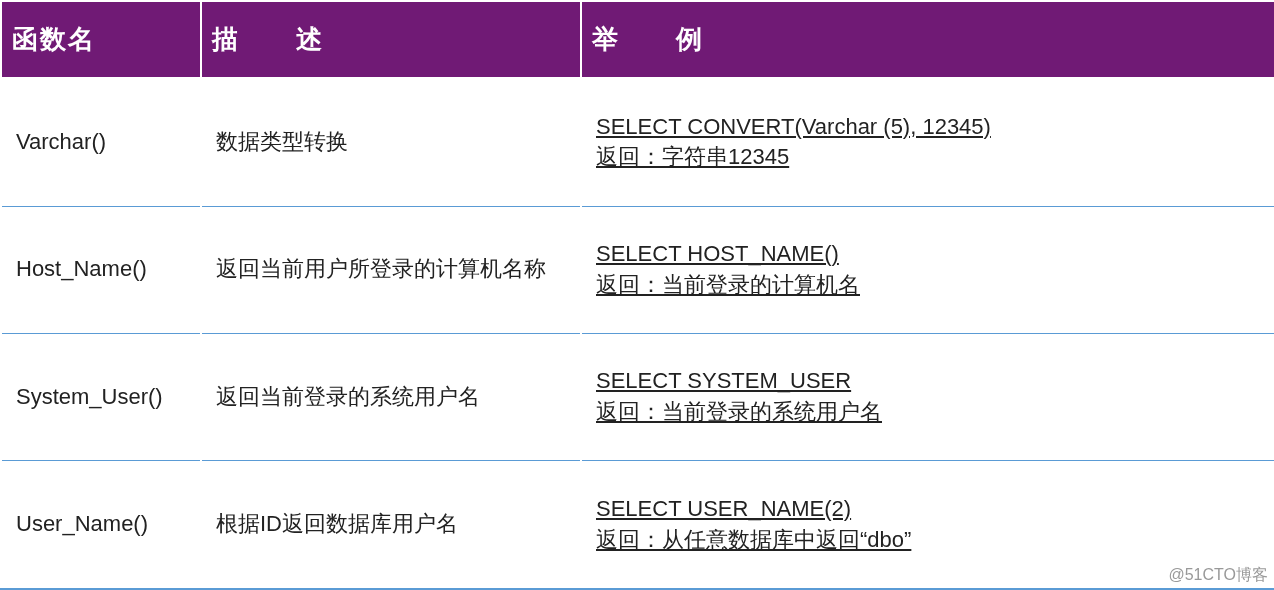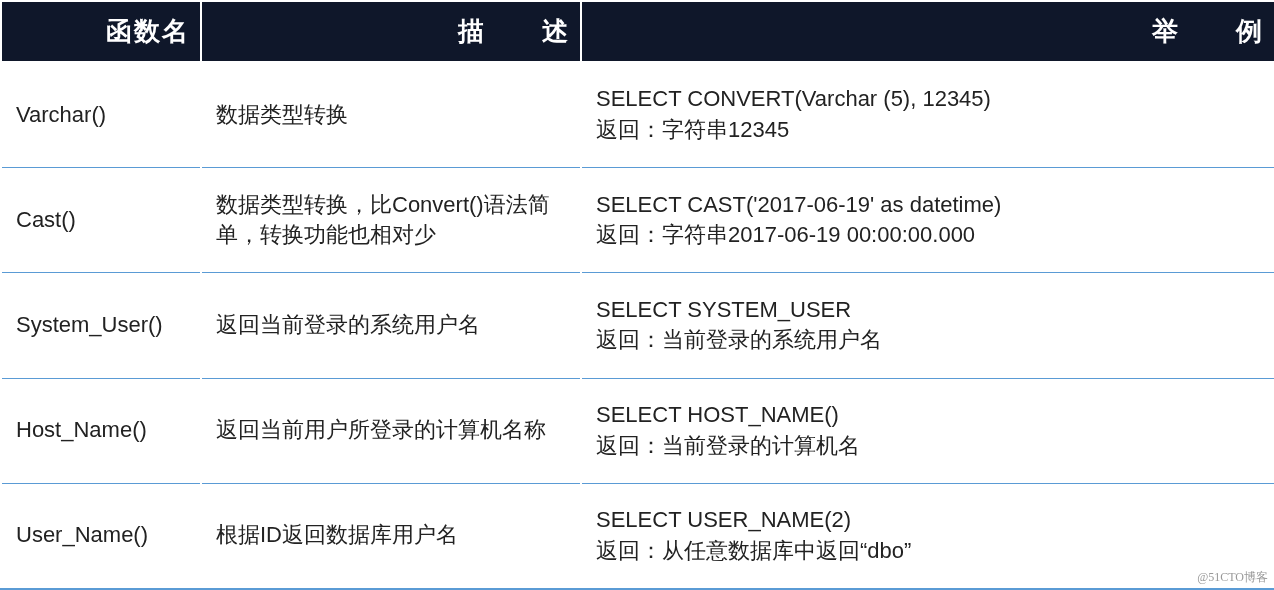--- a/index.html
+++ b/index.html
@@ -12,54 +12,54 @@
     background: #fff;
     position: relative;
   }
   table {
     border-collapse: collapse;
     width: 1274px;
     height: 590px;
     table-layout: fixed;
   }
   th {
-    background: #0f172a;
+    background: #701a75;
     color: #fff;
     font-weight: bold;
     font-size: 26px;
-    padding: 12px 10px;
+    padding: 20px 10px;
     border: 2px solid #fff;
-    text-align: right;
+    text-align: left;
     letter-spacing: 2px;
   }
   td {
     font-size: 22px;
     color: #222;
     padding: 8px 14px;
     border-top: 1px solid #5a9bd5;
     border-bottom: 1px solid #5a9bd5;
     border-left: 2px solid #fff;
     border-right: 2px solid #fff;
     vertical-align: middle;
     line-height: 1.4;
   }
   table tr:last-child td {
     border-bottom: 2px solid #5a9bd5;
   }
   col.c1 { width: 200px; }
   col.c2 { width: 380px; }
   col.c3 { width: 694px; }
-  .ex-line { display: block; }
+  .ex-line { display: block; text-decoration: underline; }
   .watermark {
     position: absolute;
     right: 6px;
     bottom: 4px;
-    font-size: 12px;
+    font-size: 16px;
     color: #999;
-    font-family: Liberation Serif, serif;
+    font-family: Liberation Sans, sans-serif;
   }
 </style>
 </head>
 <body>
 
 <table>
   <colgroup>
     <col class="c1">
       <col class="c2">
       <col class="c3">
@@ -74,41 +74,33 @@
   <tbody>
     <tr>
       <td>Varchar()</td>
       <td>数据类型转换</td>
       <td>
         <span class="ex-line">SELECT CONVERT(Varchar (5), 12345)</span>
         <span class="ex-line">返回：字符串12345</span>
       </td>
     </tr>
     <tr>
-      <td>Cast()</td>
-      <td>数据类型转换，比Convert()语法简单，转换功能也相对少</td>
+      <td>Host_Name()</td>
+      <td>返回当前用户所登录的计算机名称</td>
       <td>
-        <span class="ex-line">SELECT CAST('2017-06-19'   as datetime)</span>
-        <span class="ex-line">返回：字符串2017-06-19 00:00:00.000</span>
+        <span class="ex-line">SELECT HOST_NAME()</span>
+        <span class="ex-line">返回：当前登录的计算机名</span>
       </td>
     </tr>
     <tr>
       <td>System_User()</td>
       <td>返回当前登录的系统用户名</td>
       <td>
         <span class="ex-line">SELECT SYSTEM_USER</span>
         <span class="ex-line">返回：当前登录的系统用户名</span>
-      </td>
-    </tr>
-    <tr>
-      <td>Host_Name()</td>
-      <td>返回当前用户所登录的计算机名称</td>
-      <td>
-        <span class="ex-line">SELECT HOST_NAME()</span>
-        <span class="ex-line">返回：当前登录的计算机名</span>
       </td>
     </tr>
     <tr>
       <td>User_Name()</td>
       <td>根据ID返回数据库用户名</td>
       <td>
         <span class="ex-line">SELECT USER_NAME(2)</span>
         <span class="ex-line">返回：从任意数据库中返回“dbo”</span>
       </td>
     </tr>

